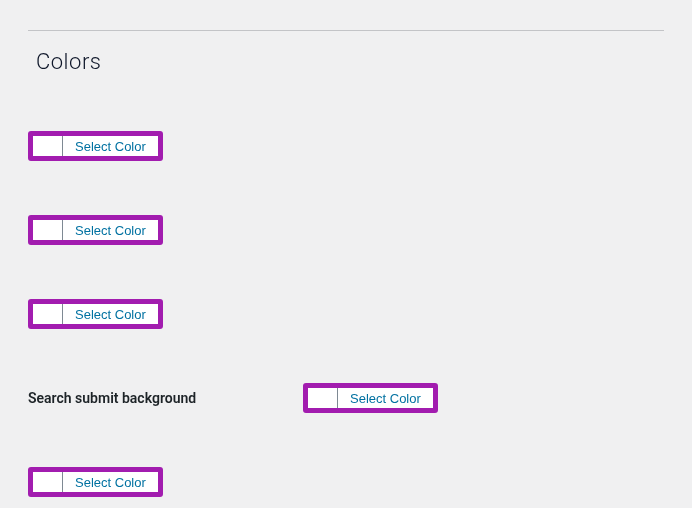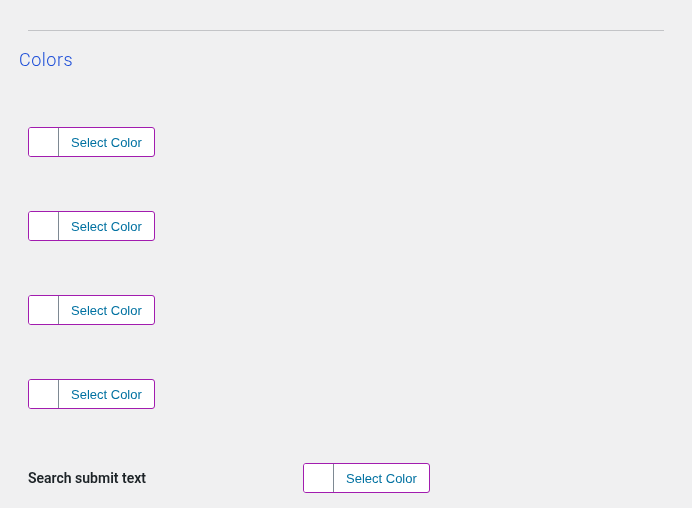--- a/index.html
+++ b/index.html
@@ -12,24 +12,24 @@
       background: #f0f0f1;
       width: 692px;
       height: 508px;
       overflow: hidden;
     }
     .divider {
       border-top: 1px solid #c3c4c7;
       margin: 30px 28px 0 28px;
     }
     .section-title {
-      font-size: 18px;
+      font-size: 22px;
       font-weight: 300;
-      color: #1d4ed8;
-      margin: 18px 28px 30px 19px;
+      color: #0f172a;
+      margin: 18px 28px 30px 36px;
       letter-spacing: 0.5px;
     }
     .settings-table {
       width: 100%;
     }
     .settings-row {
       display: flex;
       align-items: center;
       padding: 0 28px;
       min-height: 84px;
@@ -38,21 +38,21 @@
       font-size: 14px;
       font-weight: 600;
       color: #1d2327;
       width: 275px;
       flex-shrink: 0;
     }
     .color-picker-button {
       display: inline-flex;
       align-items: center;
       background: #ffffff;
-      border: 1px solid #a21caf;
+      border: 5px solid #a21caf;
       border-radius: 3px;
       cursor: pointer;
       padding: 0;
       overflow: hidden;
       height: 30px;
     }
     .color-swatch {
       width: 30px;
       height: 28px;
       background: #ffffff;
@@ -90,27 +90,27 @@
   </div>
 
   <div class="settings-row">
     <button class="color-picker-button">
       <span class="color-swatch"></span>
       <span class="color-button-text">Select Color</span>
     </button>
   </div>
 
   <div class="settings-row">
+    <div class="settings-label">Search submit background</div>
     <button class="color-picker-button">
       <span class="color-swatch"></span>
       <span class="color-button-text">Select Color</span>
     </button>
   </div>
 
   <div class="settings-row">
-    <div class="settings-label">Search submit text</div>
     <button class="color-picker-button">
       <span class="color-swatch"></span>
       <span class="color-button-text">Select Color</span>
     </button>
   </div>
 
 </div>
 
 </body></html>

